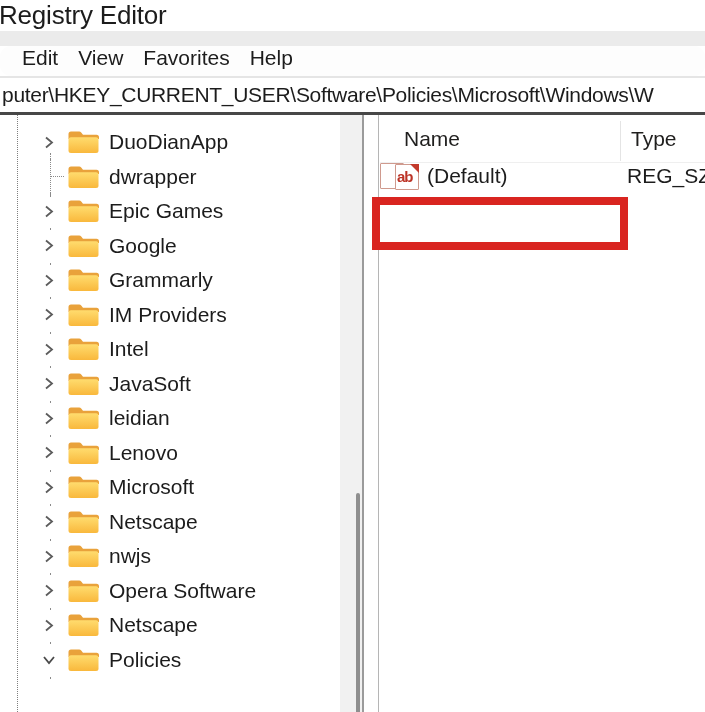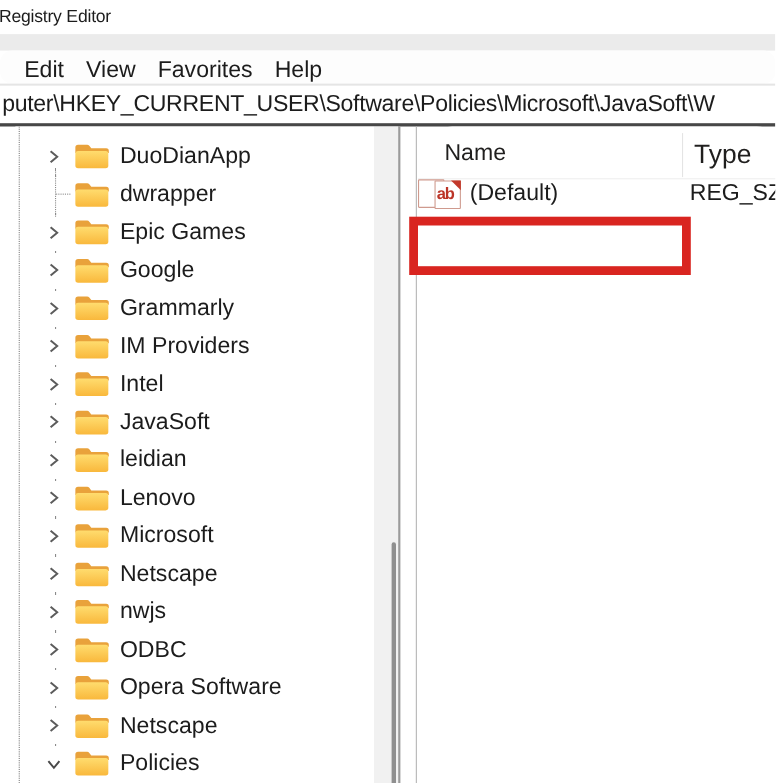--- a/index.html
+++ b/index.html
@@ -3,24 +3,24 @@
 <meta charset="utf-8">
 <style>
   * { margin:0; padding:0; box-sizing:border-box; }
   html,body { width:705px; height:712px; overflow:hidden; background:#fff;
               font-family:"Liberation Sans", sans-serif; color:#1c1c1c; }
   .screen { position:relative; width:705px; height:712px; background:#fff; overflow:hidden; }
 
   
   .titlebar { position:absolute; left:0; top:0; width:705px; height:31px; background:#fff;
               display:flex; align-items:center; }
-  .titlebar .title { font-size:16px; margin-left:-1px; letter-spacing:-0.2px;text-align:center; }
+  .titlebar .title { font-size:26px; margin-left:-1px; letter-spacing:-0.2px;text-align:center; }
   .title-band { position:absolute; left:0; top:31px; width:705px; height:15px; background:#ebebeb; }
   .menubar { position:absolute; left:0; top:46px; width:705px; height:30px; background:#fdfdfd;
-             display:flex; align-items:flex-end;border-radius:11px; }
+             display:flex; align-items:flex-start;border-radius:11px; }
   .menubar .menu-item { font-size:21px; margin-left:20px; cursor:default; }
   .menubar .menu-item:first-child { margin-left:22px; }
   .menu-sep { position:absolute; left:0; top:76px; width:705px; height:2px; background:#e5e5e5; }
   .addressbar { position:absolute; left:0; top:78px; width:705px; height:34px; background:#fff;
                 display:flex; align-items:center; overflow:hidden; }
   .addressbar .addr-text { font-size:21px; white-space:nowrap; margin-left:2px; letter-spacing:-0.3px; }
   .top-line { position:absolute; left:0; top:112px; width:705px; height:3px; background:#474747; }
 
   
   .content { position:absolute; left:0; top:115px; width:705px; height:597px;margin-left:14px; }
@@ -46,21 +46,21 @@
 
   .tree-scrollbar { position:absolute; left:326px; top:0; width:22px; height:597px; background:#f1f1f1; }
   .tree-scroll-thumb { position:absolute; left:16px; width:4px; top:378px; height:225px;
                        background:#8f8f8f; border-radius:2px; }
   .split-a { position:absolute; left:348px; top:0; width:2px; height:597px; background:#9b9b9b; }
   .split-b { position:absolute; left:364px; top:0; width:1px; height:597px; background:#b5b5b5; }
 
   .list-pane { position:absolute; left:366px; top:0; width:339px; height:597px; background:#fff; overflow:hidden;border-radius:31px; }
   .list-header { position:absolute; left:0; top:0; width:100%; height:48px; }
   .col-name { position:absolute; left:24px; top:12px; font-size:21px; color:#201f1e; }
-  .col-type { position:absolute; left:251px; top:12px; font-size:24px; color:#201f1e; }
+  .col-type { position:absolute; left:251px; top:12px; font-size:21px; color:#201f1e; }
   .col-sep { position:absolute; left:240px; top:6px; width:1px; height:40px; background:#e4e4e4; }
   .hdr-line { position:absolute; left:0; top:47px; width:100%; height:1px; background:#efefef; }
   .list-rows { position:absolute; left:0; top:48px; right:0; }
   .list-row { position:relative; height:39.5px; display:flex; align-items:flex-start; padding-left:14px; }
   .vtype { position:absolute; left:246px; font-size:21px; white-space:nowrap; }
 
   
   .vicon { display:none; }
   .string-value-icon { width:24px; height:26px; background:#fff; border:1px solid #cf9a8e;
                        border-radius:1px; position:relative; flex:0 0 24px; margin-right:8px; }
@@ -97,21 +97,21 @@
 
   <div class="menubar">
     <span class="menu-item">Edit</span>
     <span class="menu-item">View</span>
     <span class="menu-item">Favorites</span>
     <span class="menu-item">Help</span>
   </div>
   <div class="menu-sep"></div>
 
   <div class="addressbar">
-    <span class="addr-text">puter\HKEY_CURRENT_USER\Software\Policies\Microsoft\JavaSoft\W</span>
+    <span class="addr-text">puter\HKEY_CURRENT_USER\Software\Policies\Microsoft\Windows\W</span>
   </div>
   <div class="top-line"></div>
 
   <div class="content">
 
     <div class="tree-pane">
       <div class="tree-edge-dots"></div>
       <div class="tree-guide-dots"></div>
       <div class="dw-connector-v"></div>
       <div class="dw-connector-h"></div>
@@ -318,35 +318,20 @@
             </span>
             <span class="folder">
               <svg width="32" height="26" viewBox="0 0 32 26">
                 <path d="M1.5 10 V5 a2.5 2.5 0 0 1 2.5 -2.5 h8.2 a2.5 2.5 0 0 1 2 1 l1.8 2.3 h13.5 a2.5 2.5 0 0 1 2.5 2.5 v1.7 z" fill="#e9a23b"></path>
                 <rect x="1.5" y="8.2" width="30" height="15.8" rx="2.5" fill="url(#fg)"></rect>
               </svg>
             </span>
             <span class="tlabel">nwjs</span>
           </div>
 
-          <div class="tree-row collapsed">
-            <span class="chev">
-              <svg class="cr" width="16" height="17" viewBox="0 0 16 17">
-                <polyline points="5,3.5 11,8.5 5,13.5" fill="none" stroke="#5c5c5c" stroke-width="1.8"></polyline>
-              </svg>
-
-            </span>
-            <span class="folder">
-              <svg width="32" height="26" viewBox="0 0 32 26">
-                <path d="M1.5 10 V5 a2.5 2.5 0 0 1 2.5 -2.5 h8.2 a2.5 2.5 0 0 1 2 1 l1.8 2.3 h13.5 a2.5 2.5 0 0 1 2.5 2.5 v1.7 z" fill="#e9a23b"></path>
-                <rect x="1.5" y="8.2" width="30" height="15.8" rx="2.5" fill="url(#fg)"></rect>
-              </svg>
-            </span>
-            <span class="tlabel">ODBC</span>
-          </div>
 
           <div class="tree-row collapsed">
             <span class="chev">
               <svg class="cr" width="16" height="17" viewBox="0 0 16 17">
                 <polyline points="5,3.5 11,8.5 5,13.5" fill="none" stroke="#5c5c5c" stroke-width="1.8"></polyline>
               </svg>
 
             </span>
             <span class="folder">
               <svg width="32" height="26" viewBox="0 0 32 26">

